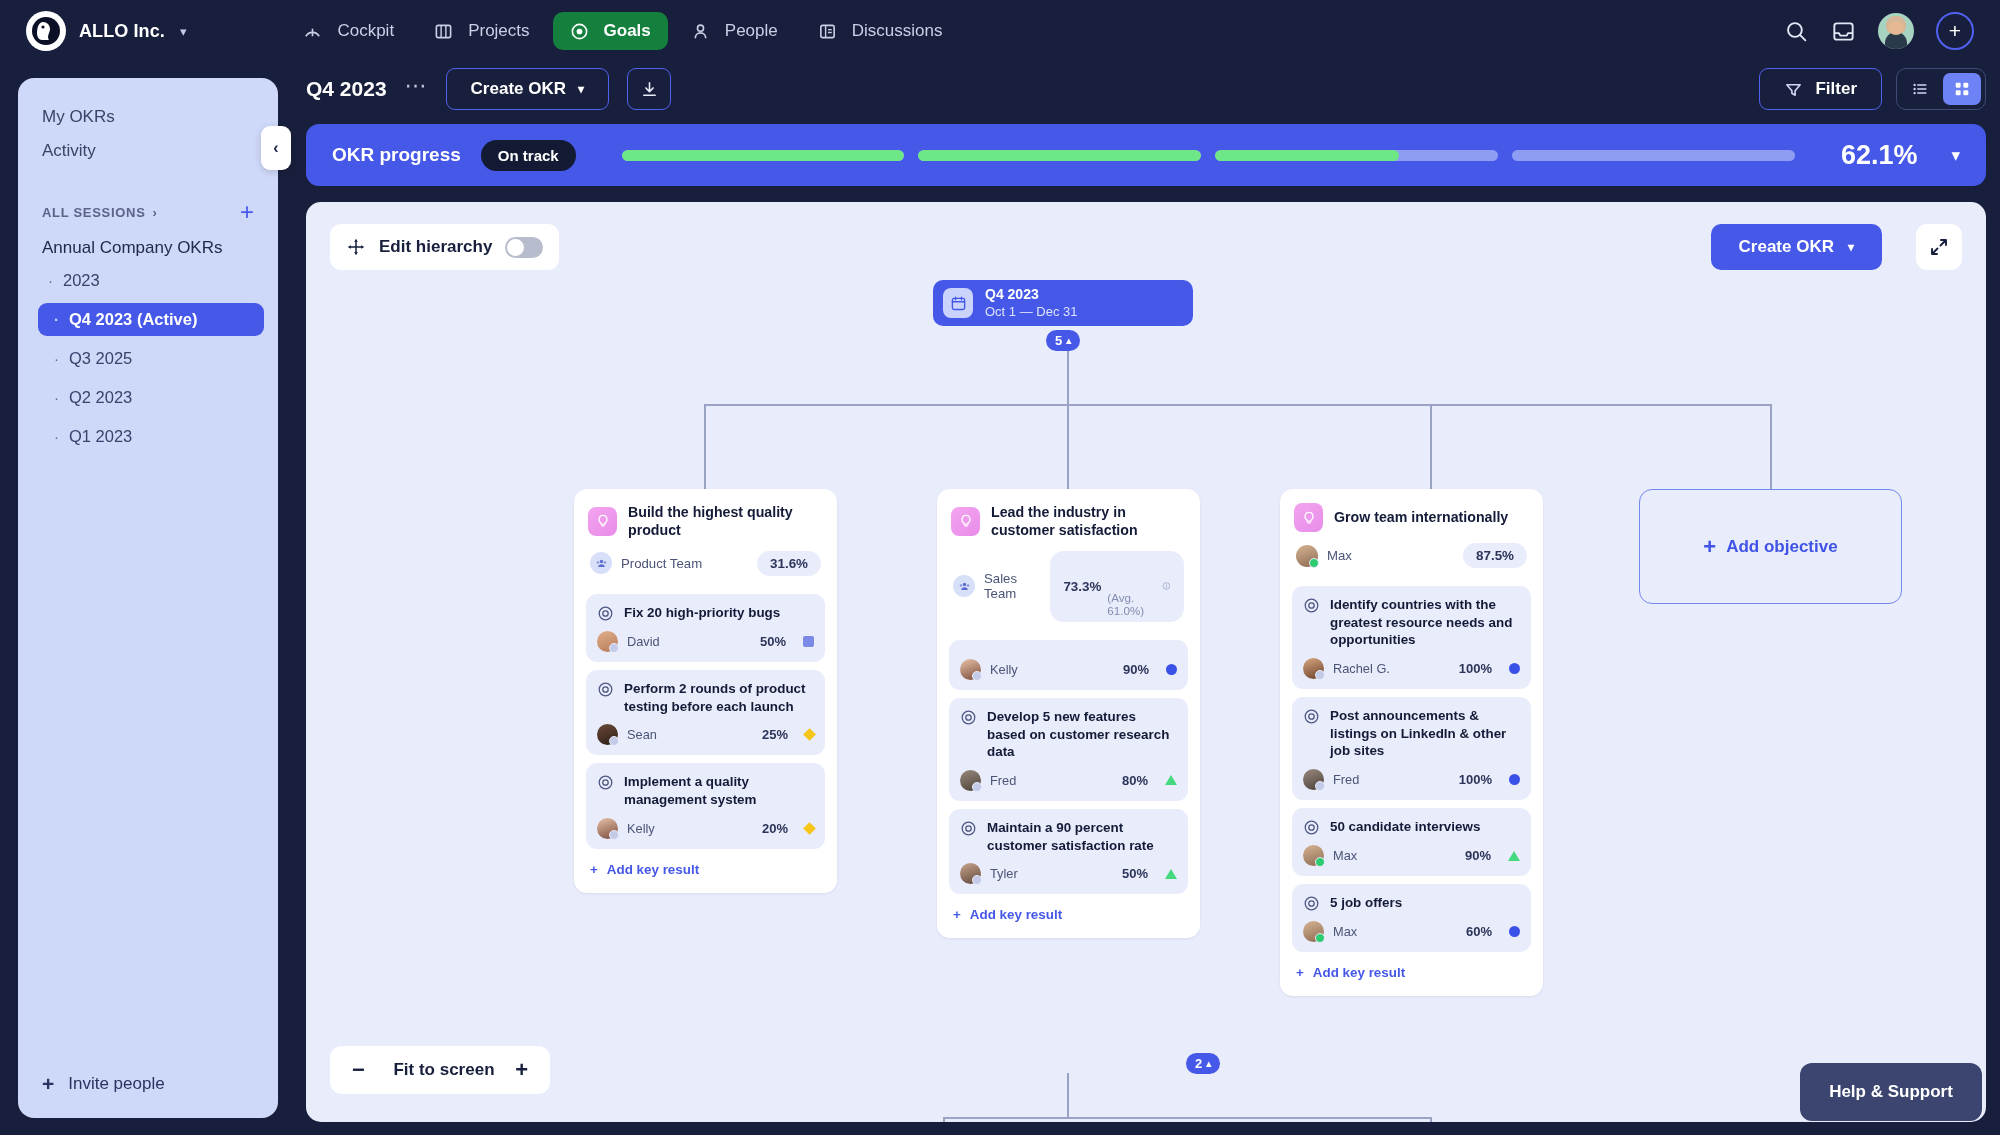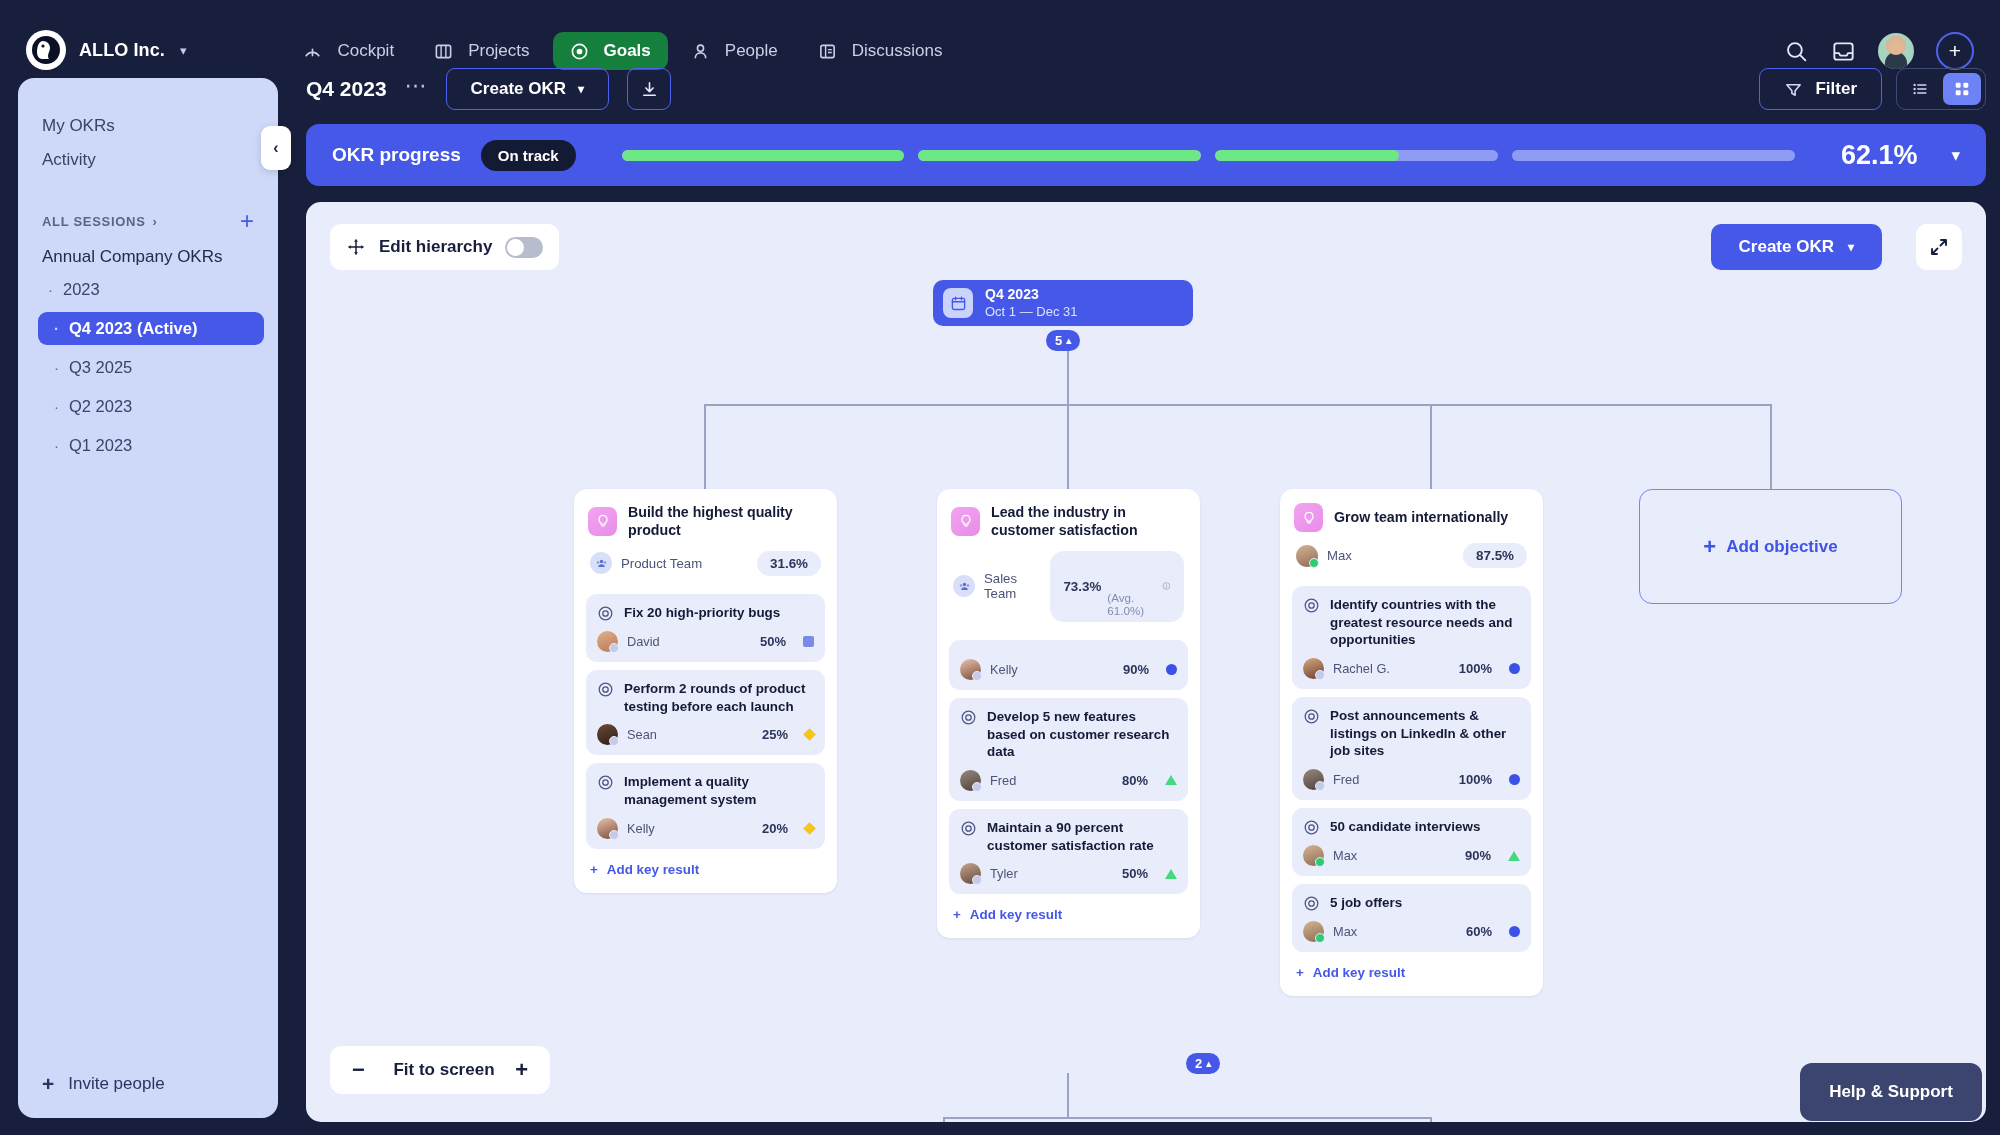--- a/index.html
+++ b/index.html
@@ -6,22 +6,22 @@
   html, body {
     width: 2000px; height: 1135px;
     background: #181f3c;
     font-family: "Liberation Sans", sans-serif;
     overflow: hidden;
   }
   .app { position: relative; width: 2000px; height: 1135px; background: #181f3c; }
 
   
   .topnav {
-    position: absolute; top: 8px; left: 0; width: 2000px; height: 62px;
-    display: flex; align-items: flex-end; padding: 0 26px;
+    position: absolute; top: 0; left: 0; width: 2000px; height: 62px;
+    display: flex; align-items: center; padding: 0 26px;
   }
   .brand { display: flex; align-items: center; gap: 13px; }
   .logo {
     width: 40px; height: 40px; border-radius: 50%;
     background: #fff; display: flex; align-items: center; justify-content: center;
   }
   .brand-name { color: #fff; font-size: 18px; font-weight: 700; letter-spacing: .1px; }
   .chev-sm { color: #c3cbe6; font-size: 13px; margin-left: 2px; }
   .navitems { display: flex; align-items: center; gap: 6px; margin-left: 100px; }
   .navitem {
@@ -47,21 +47,21 @@
   }
   .plus-circle {
     width: 38px; height: 38px; border-radius: 50%;
     border: 2px solid #5161ef; color: #fff; font-size: 21px;
     display: flex; align-items: center; justify-content: center; cursor: pointer;
   }
 
   
   .sidebar {
     position: absolute; left: 18px; top: 78px; width: 260px; height: 1040px;
-    background: #ced8f8; border-radius: 16px; padding: 31px 0 0 0;
+    background: #ced8f8; border-radius: 16px; padding: 22px 0 0 0;
   }
   .side-link {
     padding: 7px 24px; color: #3a4468; font-size: 17px; cursor: pointer;
   }
   .side-section {
     display: flex; align-items: center; padding: 0 24px; margin-top: 32px;
   }
   .side-section-label {
     color: #5b6488; font-size: 13px; font-weight: 700; letter-spacing: .7px;
     display: flex; gap: 7px; cursor: pointer;

